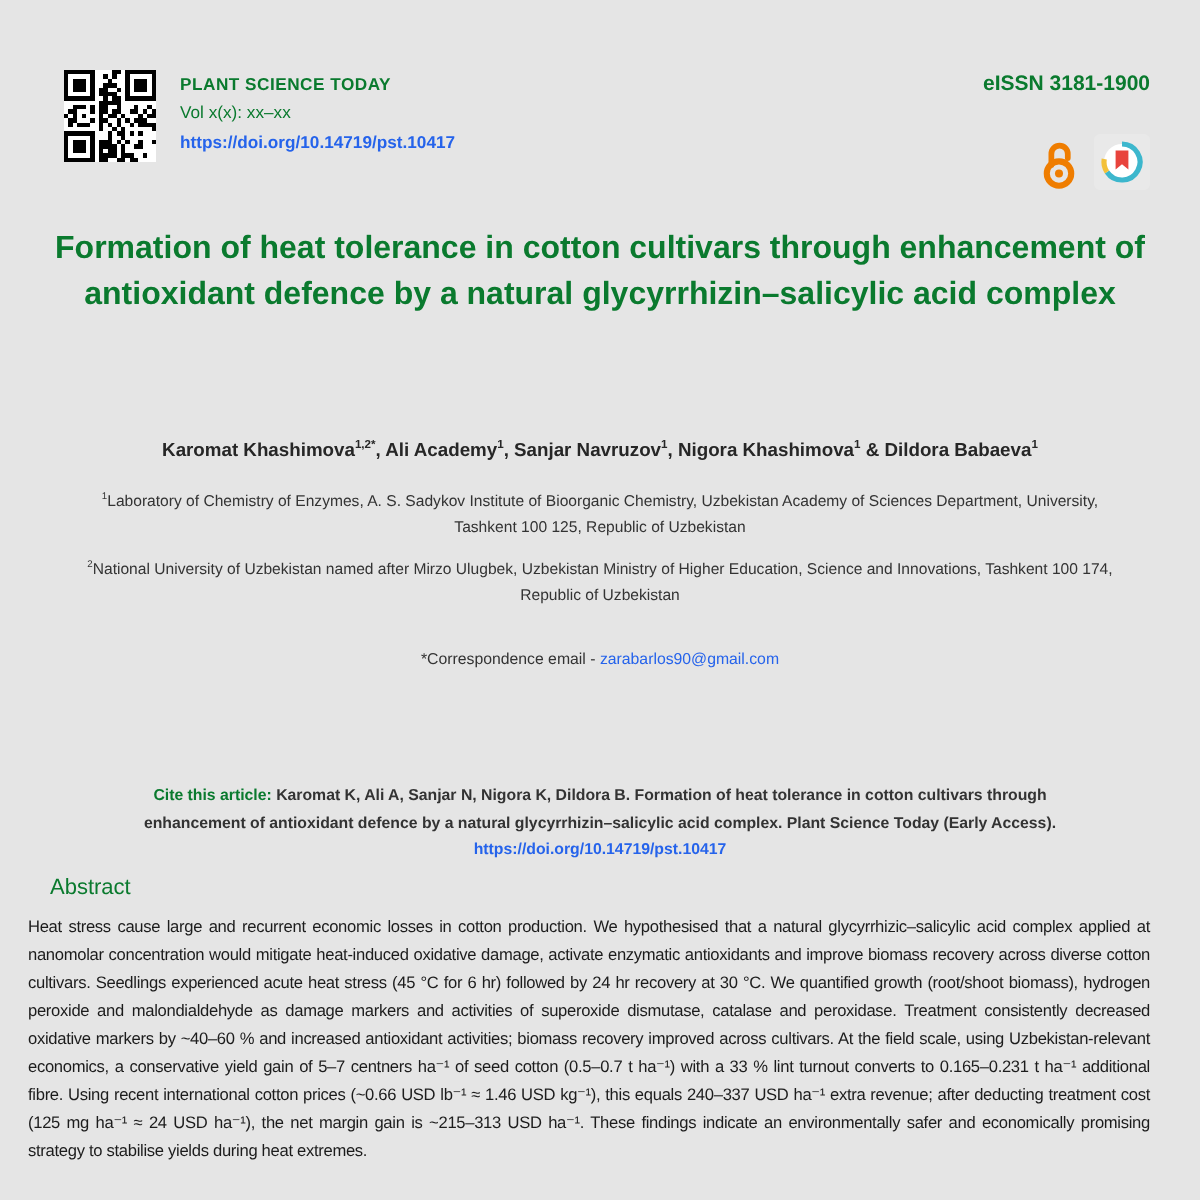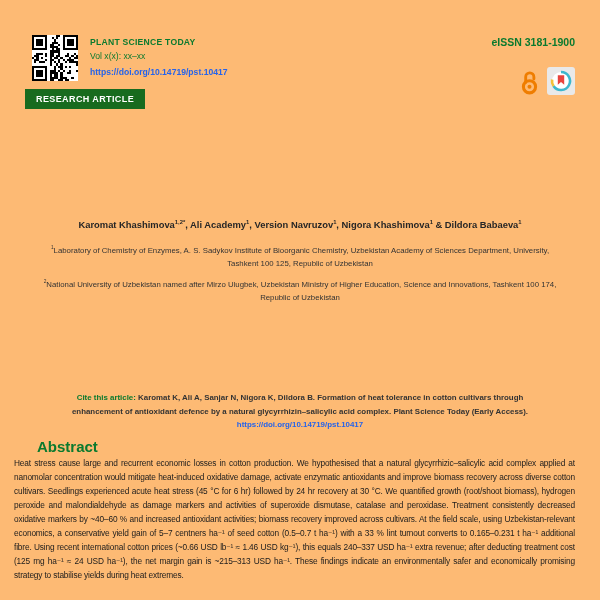--- a/index.html
+++ b/index.html
@@ -1,17 +1,17 @@
 <!DOCTYPE html>
 <html><head>
 <meta charset="utf-8">
 <style>
   html,body{margin:0;padding:0;background:#fff;}
   .page{
-    position:relative;width:600px;height:600px;background:#fdba74;overflow:hidden;
+    position:relative;width:600px;height:600px;background:#e5e5e5;overflow:hidden;
     font-family:"Liberation Sans","DejaVu Sans",sans-serif;color:#1f1f1f;
   }
   a{text-decoration:none;}
   sup{font-size:62%;line-height:0;}
 
   
   .qr{position:absolute;left:32px;top:35px;width:46px;height:46px;}
   .qr svg{width:100%;height:100%;shape-rendering:crispEdges;}
   .jinfo{position:absolute;left:90px;top:35px;line-height:14px;}
   .jname{font-size:8.6px;font-weight:bold;color:var(--green);letter-spacing:.25px;}
@@ -47,21 +47,21 @@
     font-size:7.9px;font-weight:600;color:#333;
   }
   .cite{
     position:absolute;top:391px;left:52px;right:52px;text-align:center;
     font-size:7.9px;font-weight:600;line-height:13.5px;color:#333;
   }
   .cite .cite-label{color:var(--green);font-weight:bold;}
   .cite a{color:var(--blue);}
 
   
-  .abs-head{position:absolute;top:438px;left:37px;font-size:15px;font-weight:bold;color:var(--green);}
+  .abs-head{position:absolute;top:438px;left:25px;font-size:11px;font-weight:normal;color:var(--green);}
   .abs-body{
     position:absolute;top:456px;left:14px;right:25px;
     font-size:8.3px;line-height:14px;letter-spacing:-0.15px;
     text-align:justify;color:#1c1c1c;
   }
 
   :root{
     --green:#0a7a2e;
     --badge:#186b1e;
     --blue:#2563eb;
@@ -226,30 +226,33 @@
       <svg width="28" height="28" viewBox="0 0 28 28" xmlns="http://www.w3.org/2000/svg">
         <rect x="0" y="0" width="28" height="28" rx="3" fill="#e9e9e9"></rect>
         <circle cx="14" cy="14" r="9" fill="#ffffff"></circle>
         <path d="M14 5 a9 9 0 1 1 -7.5 14" fill="none" stroke="#3db7cd" stroke-width="2.6"></path>
         <path d="M6.5 19 a9 9 0 0 1 -1.4 -6.5" fill="none" stroke="#f3c13a" stroke-width="2.6"></path>
         <path d="M10.8 8.2 h6.4 v9.6 l-3.2 -2.7 l-3.2 2.7 z" fill="#e8433c"></path>
       </svg>
     </span>
   </div>
 
-  <div class="badge">RESEARCH ARTICLE</div>
-
-
-  <div class="authors"><span>Karomat Khashimova</span><sup>1,2*</sup>, <span>Ali Academy</span><sup>1</sup>, <span>Version Navruzov</span><sup>1</sup>, <span>Nigora Khashimova</span><sup>1</sup> &amp; <span>Dildora Babaeva</span><sup>1</sup></div>
+
+  <h1 class="title">Formation of heat tolerance in cotton cultivars through enhancement of antioxidant defence by a natural glycyrrhizin–salicylic acid complex</h1>
+
+  <div class="authors"><span>Karomat Khashimova</span><sup>1,2*</sup>, <span>Ali Academy</span><sup>1</sup>, <span>Sanjar Navruzov</span><sup>1</sup>, <span>Nigora Khashimova</span><sup>1</sup> &amp; <span>Dildora Babaeva</span><sup>1</sup></div>
 
   <div class="affils">
       <p><sup>1</sup>Laboratory of Chemistry of Enzymes, A. S. Sadykov Institute of Bioorganic Chemistry, Uzbekistan Academy of Sciences Department, University, Tashkent 100 125, Republic of Uzbekistan</p>
       <p><sup>2</sup>National University of Uzbekistan named after Mirzo Ulugbek, Uzbekistan Ministry of Higher Education, Science and Innovations, Tashkent 100 174, Republic of Uzbekistan</p>
     </div>
 
+  <div class="correspondence">
+    <span>*Correspondence email - </span><a href="#">zarabarlos90@gmail.com</a>
+  </div>
 
 
   <div class="cite">
     <span class="cite-label">Cite this article: </span><span>Karomat K, Ali A, Sanjar N, Nigora K, Dildora B. Formation of heat tolerance in cotton cultivars through enhancement of antioxidant defence by a natural glycyrrhizin–salicylic acid complex. Plant Science Today (Early Access). </span><a href="#">https://doi.org/10.14719/pst.10417</a>
   </div>
 
   <div class="abs-head">Abstract</div>
   <div class="abs-body">Heat stress cause large and recurrent economic losses in cotton production. We hypothesised that a natural glycyrrhizic–salicylic acid complex applied at nanomolar concentration would mitigate heat-induced oxidative damage, activate enzymatic antioxidants and improve biomass recovery across diverse cotton cultivars. Seedlings experienced acute heat stress (45 °C for 6 hr) followed by 24 hr recovery at 30 °C. We quantified growth (root/shoot biomass), hydrogen peroxide and malondialdehyde as damage markers and activities of superoxide dismutase, catalase and peroxidase. Treatment consistently decreased oxidative markers by ~40–60 % and increased antioxidant activities; biomass recovery improved across cultivars. At the field scale, using Uzbekistan-relevant economics, a conservative yield gain of 5–7 centners ha⁻¹ of seed cotton (0.5–0.7 t ha⁻¹) with a 33 % lint turnout converts to 0.165–0.231 t ha⁻¹ additional fibre. Using recent international cotton prices (~0.66 USD lb⁻¹ ≈ 1.46 USD kg⁻¹), this equals 240–337 USD ha⁻¹ extra revenue; after deducting treatment cost (125 mg ha⁻¹ ≈ 24 USD ha⁻¹), the net margin gain is ~215–313 USD ha⁻¹. These findings indicate an environmentally safer and economically promising strategy to stabilise yields during heat extremes.</div>
 
 </div>

